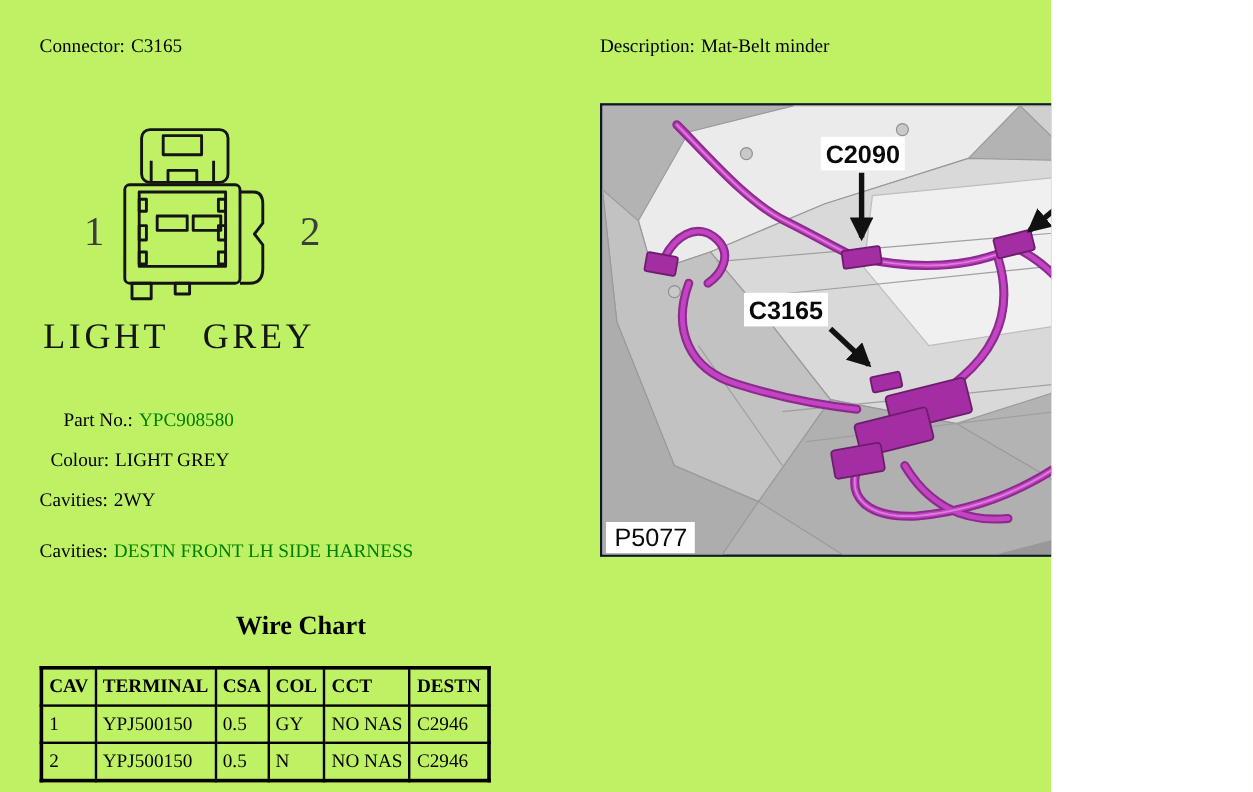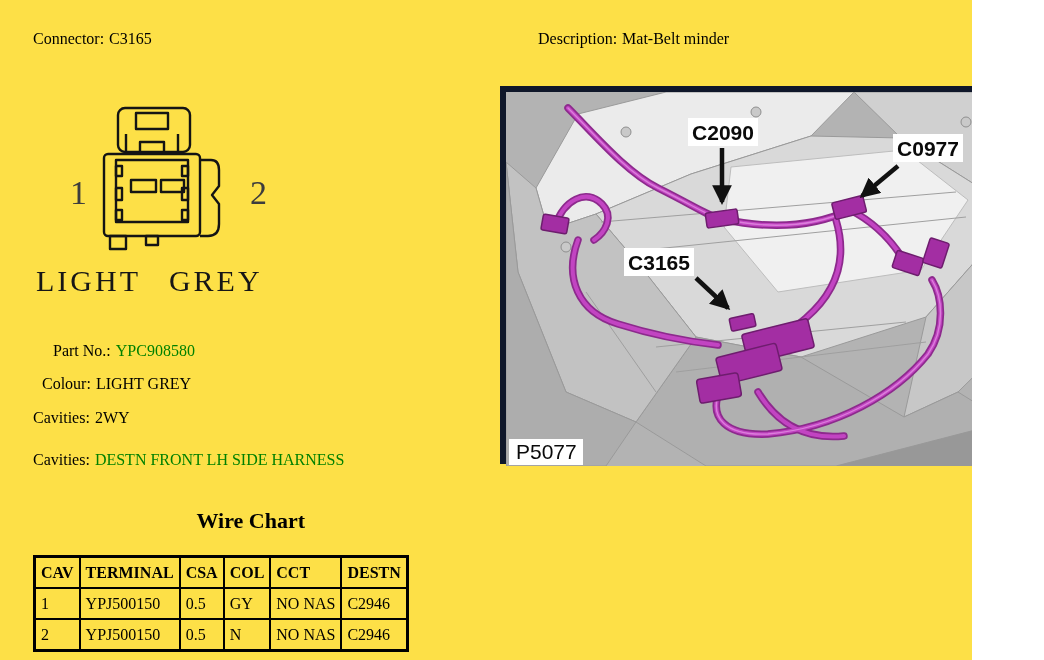--- a/index.html
+++ b/index.html
@@ -1,42 +1,42 @@
 <!DOCTYPE html>
 <html><head>
 <meta charset="utf-8">
 <style>
   html,body{margin:0;padding:0;background:#fff;}
   #page{
     position:relative;
-    width:972px;height:660px;
-    background:#fde047;
+    width:876px;height:660px;
+    background:#bef264;
     font-family:"Liberation Serif","DejaVu Serif",serif;
     color:#000;
     overflow:hidden;
   }
   .textline{position:absolute;font-size:16px;white-space:nowrap;}
   .textline .lbl{margin-right:5px;}
   .green{color:#008000;text-decoration:none;}
   #connector-line{left:33px;top:30px;}
-  #description-line{left:500px;top:30px;margin-left:38px;}
+  #description-line{left:500px;top:30px;}
   #location-line{left:500px;top:58px;}
   #connector-svg{position:absolute;left:30px;top:96px;}
   #colour-caption{
     position:absolute;left:36px;top:264px;width:280px;
     font-size:30px;letter-spacing:3px;word-spacing:18px;color:#161616;
     white-space:nowrap;
   }
   #partno-line{left:33px;top:342px;margin-left:20px;}
   #colour-line{left:42px;top:375px;}
   #cavities-line{left:33px;top:409px;}
   #harness-line{left:33px;top:451px;}
   #figure-frame{
     position:absolute;left:500px;top:86px;width:522px;height:378px;
-    border:6px solid #0f172a;box-sizing:border-box;background:#b3b3b3;
+    border:2px solid #0f172a;box-sizing:border-box;background:#b3b3b3;
   }
   #wirechart-title{
     position:absolute;left:130px;top:508px;width:175px;
     text-align:right;font-size:22px;font-weight:bold;white-space:nowrap;
   }
   #wire-table{
     position:absolute;left:33px;top:555px;
     border-collapse:collapse;border:3px solid #000;
     font-size:16px;
   }

